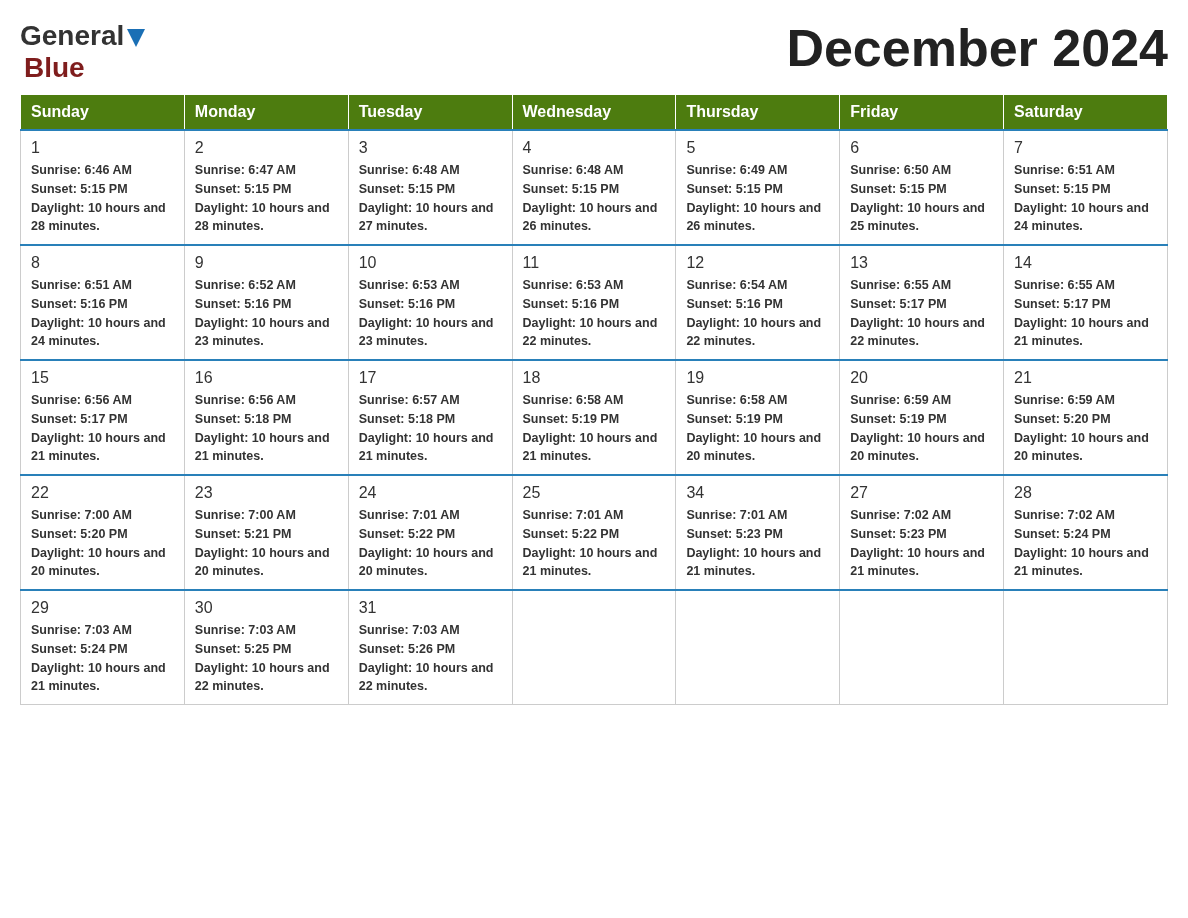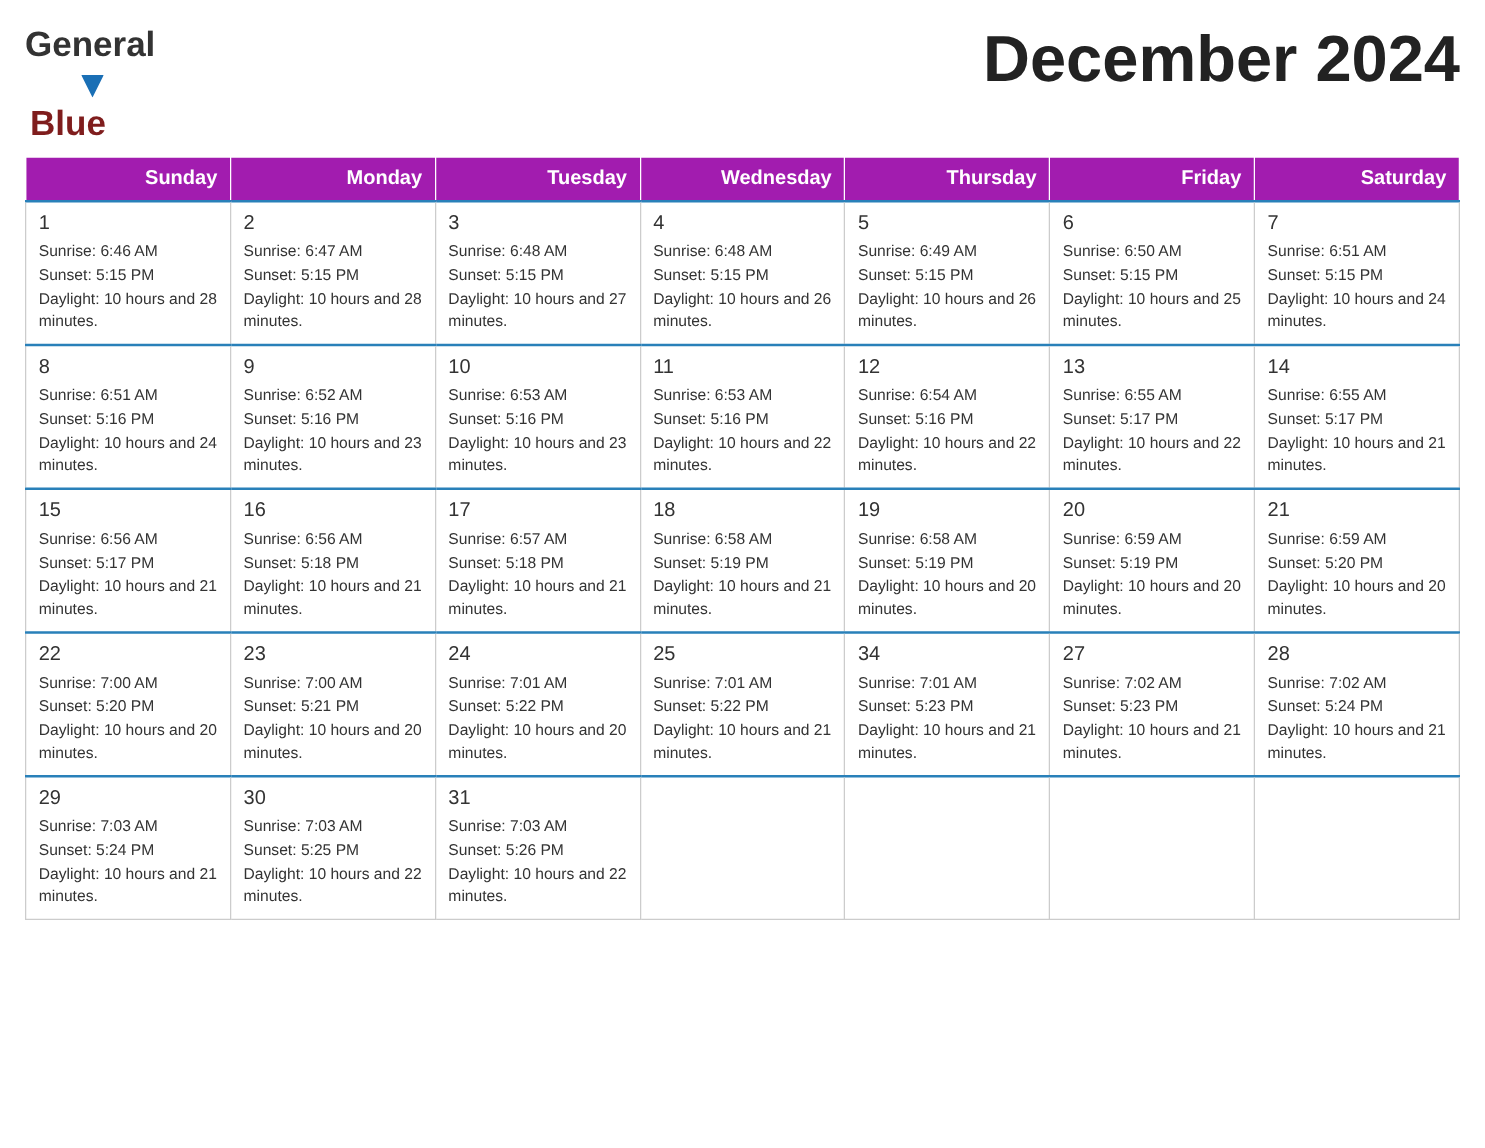--- a/index.html
+++ b/index.html
@@ -26,21 +26,20 @@
       font-weight: bold;
       color: #333;
     }
     .logo-wrapper {
       display: flex;
       flex-direction: column;
     }
     .logo-line1 {
       display: flex;
       align-items: center;
-      flex-direction: column;
     }
     .logo-line2 {
       color: #7f1d1d;
       font-size: 28px;
       font-weight: bold;
       margin-left: 4px;
     }
     .title-area {
     }
     .month-title {
@@ -53,26 +52,26 @@
       font-size: 22px;
       color: #555;
       margin-top: 4px;
     }
     .calendar {
       width: 100%;
       border-collapse: collapse;
       margin-top: 10px;
     }
     .calendar th {
-      background-color: #a21caf;
+      background-color: #4d7c0f;
       color: #fff;
       font-size: 16px;
       font-weight: bold;
       padding: 8px 10px;
-      text-align: right;
+      text-align: left;
       border: 1px solid #fff;
     }
     .calendar td {
       vertical-align: top;
       padding: 8px 10px;
       border: 1px solid #ccc;
       border-top: 2px solid #2980b9;
       font-size: 13px;
       color: #333;
       width: 14.28%;
@@ -85,20 +84,21 @@
       font-size: 16px;
       font-weight: normal;
       color: #333;
       display: block;
       margin-bottom: 4px;
     }
     .day-info {
       font-size: 12.5px;
       line-height: 1.5;
       color: #333;
+      font-weight: bold;
     }
     .empty-cell {
       background: #fff;
       border-top: 2px solid #2980b9;
     }
   </style>
 </head>
 <body>
 
 <div class="header">

